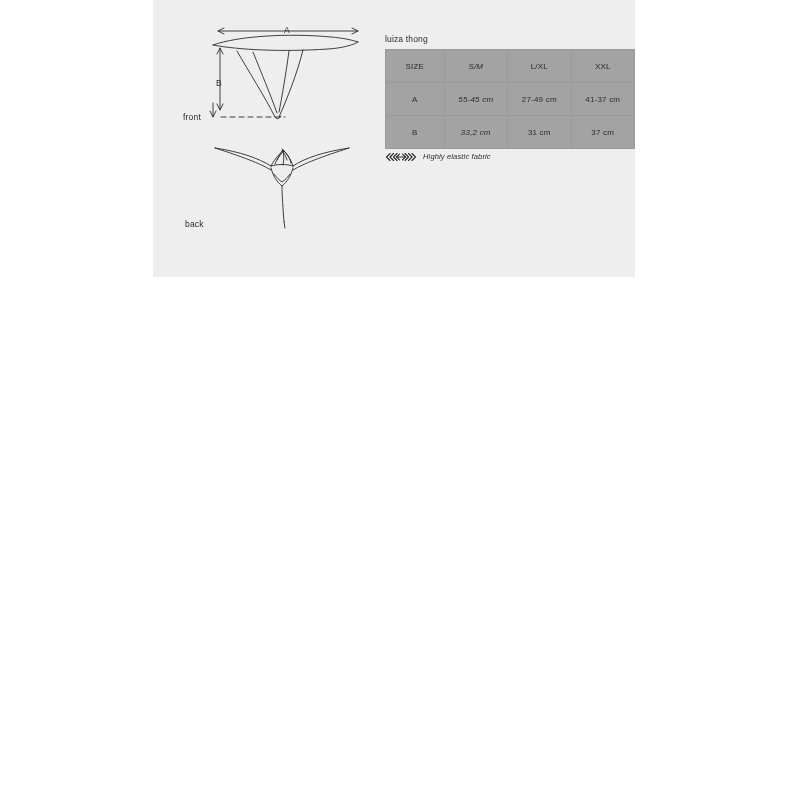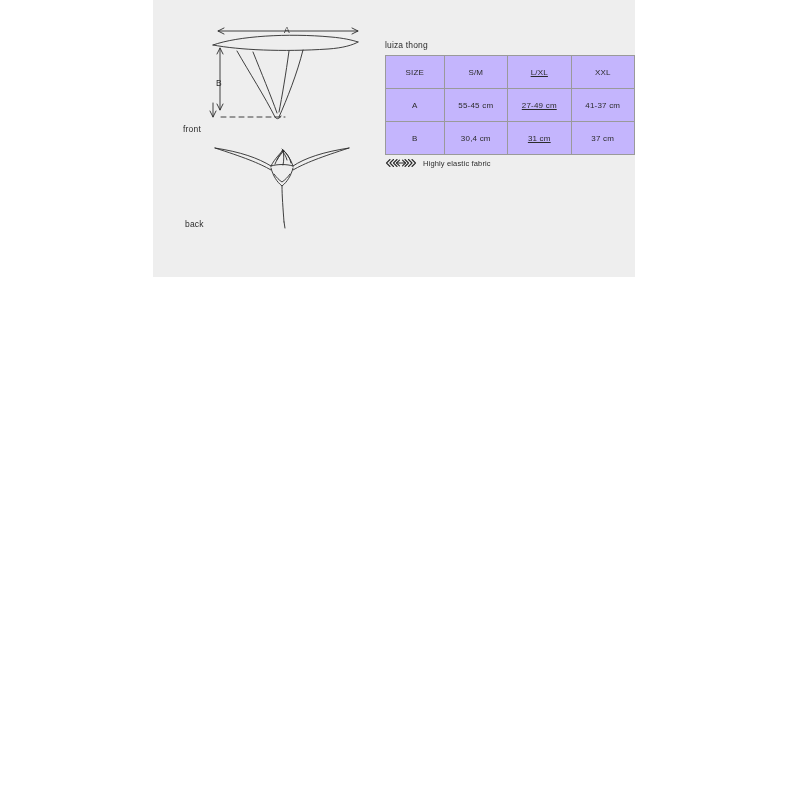--- a/index.html
+++ b/index.html
@@ -38,69 +38,70 @@
 
   .lbl {
     position: absolute;
     font-size: 8.5px;
     color: #2b2b2b;
     letter-spacing: 0.2px;
     white-space: nowrap;
   }
   .lbl-A { left: 131px; top: 25px; }
   .lbl-B { left: 63px;  top: 78px; }
-  .lbl-front { left: 30px; top: 112px; margin-top: 12px; }
+  .lbl-front { left: 30px; top: 112px; }
   .lbl-back  { left: 32px; top: 219px; text-align: center; }
 
   
   #info {
     position: absolute;
     left: 232px;
-    top: 9px;
+    top: 3px;
     width: 250px;
     height: 277px;
   }
   #product-title {
     position: absolute;
     left: 0px;
     top: 31px;
     font-size: 8.5px;
     color: #2b2b2b;
     letter-spacing: 0.15px;
   }
 
   table#size-table {
     position: absolute;
     left: 0px;
     top: 46px;
     border-collapse: collapse;
-    background: #c4b5fd;
+    background: #a3a3a3;
   }
   table#size-table td {
     border: 1px solid #9a9a9a;
     font-size: 8px;
     color: #2b2b2b;
     text-align: center;
     vertical-align: middle;
     height: 32px;
     padding: 0 4px;
     letter-spacing: 0.2px;
   }
   table#size-table td.c0 { width: 50px; }
-  table#size-table td.c1 { width: 55px; }
-  table#size-table td.c2 { width: 55px; text-decoration: underline; }
+  table#size-table td.c1 { width: 55px; font-style: italic; }
+  table#size-table td.c2 { width: 55px; }
   table#size-table td.c3 { width: 55px; margin-top: 21px; }
 
   #elastic-note {
     position: absolute;
     left: 0px;
     top: 149px;
     display: flex;
-    align-items: flex-end;
+    align-items: flex-start;
     gap: 6px;
+    font-style: italic;
   }
   #elastic-note .note-text {
     font-size: 7.5px;
     color: #2b2b2b;
     letter-spacing: 0.15px;
   }
   .elastic-icon { display: block; }
 </style>
 </head>
 <body>
@@ -192,21 +193,21 @@
           <td class="c3">XXL</td>
         </tr>
         <tr>
           <td class="c0">A</td>
           <td class="c1">55-45 cm</td>
           <td class="c2">27-49 cm</td>
           <td class="c3">41-37 cm</td>
         </tr>
         <tr>
           <td class="c0">B</td>
-          <td class="c1">30,4 cm</td>
+          <td class="c1">33,2 cm</td>
           <td class="c2">31 cm</td>
           <td class="c3">37 cm</td>
         </tr>
       </tbody>
     </table>
 
     <div id="elastic-note">
       <svg class="elastic-icon" width="32" height="10" viewBox="0 0 32 10">
         <g fill="none" stroke="#2b2b2b" stroke-width="1.1" stroke-linecap="round" stroke-linejoin="round">
           <polyline points="5,1.5 1.5,5 5,8.5"></polyline>

